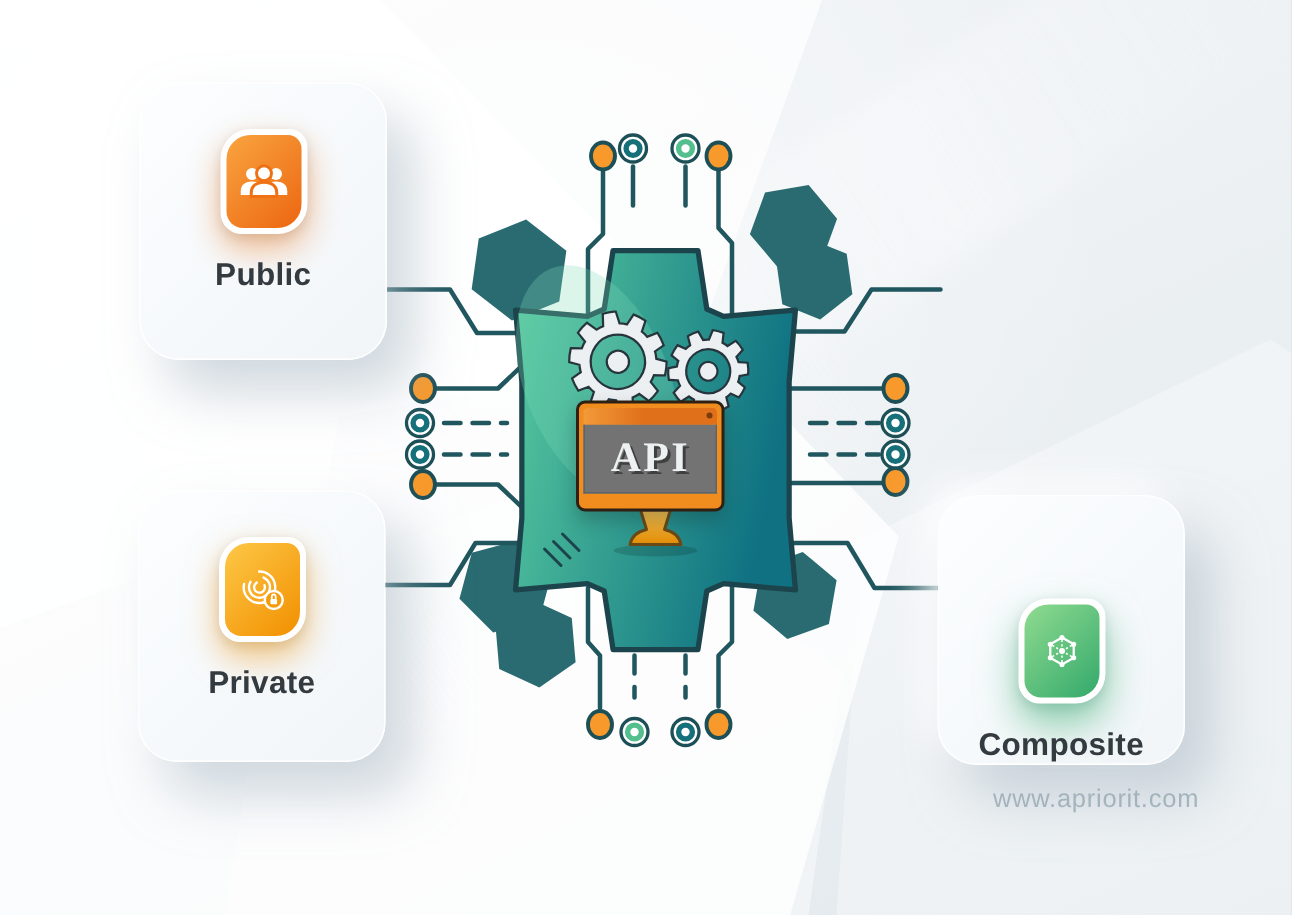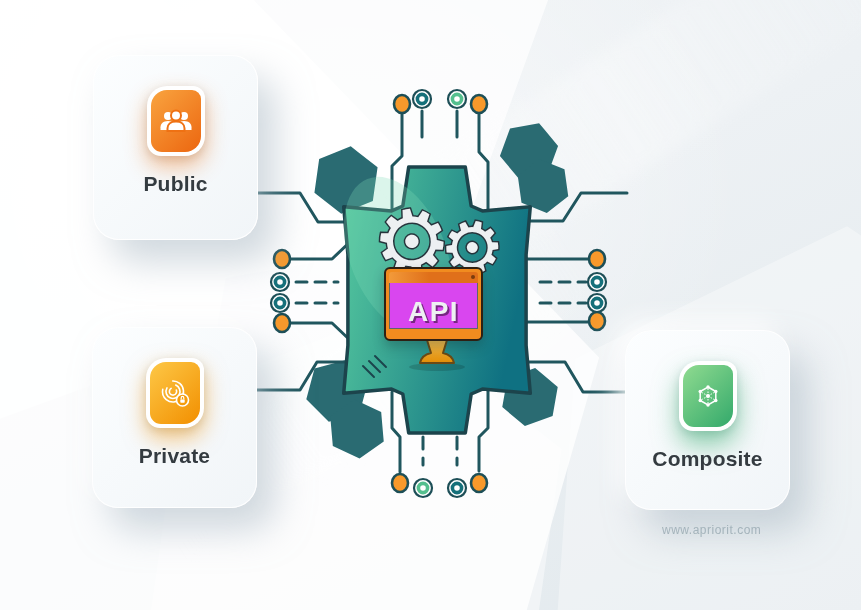--- a/index.html
+++ b/index.html
@@ -22,21 +22,21 @@
   .card{
     position:absolute;width:163px;height:183px;border-radius:26px;
     background:linear-gradient(135deg,#fcfeff,#f1f5f8);
     border:1px solid rgba(255,255,255,.9);
     box-shadow:18px 22px 36px rgba(163,180,191,.5),-10px -10px 24px rgba(255,255,255,.9);
     display:flex;flex-direction:column;align-items:center;
   }
   #card-public{left:93px;top:55px;}
   #card-partner{left:625px;top:50px;height:188px;}
   #card-private{left:92px;top:327px;height:179px;align-items:center;}
-  #card-composite{left:625px;top:330px;height:178px;}
+  #card-composite{left:625px;top:330px;height:178px;justify-content:flex-end;}
   .plate{
     margin-top:30px;width:58px;height:70px;background:#fff;
     border-radius:20px 12px 20px 14px;padding:4px;box-sizing:border-box;
   }
   .plate.glow-public{box-shadow:0 10px 22px rgba(238,112,18,.45),0 3px 8px rgba(150,165,175,.35);}
   .plate.glow-partner{box-shadow:0 10px 22px rgba(17,104,122,.4),0 3px 8px rgba(150,165,175,.35);}
   .plate.glow-private{box-shadow:0 10px 22px rgba(242,143,0,.5),0 3px 8px rgba(150,165,175,.35);}
   .plate.glow-composite{box-shadow:0 14px 26px rgba(51,169,107,.55),0 3px 8px rgba(150,165,175,.35);}
   .iconbox{width:100%;height:100%;border-radius:16px 9px 16px 11px;
     display:flex;align-items:center;justify-content:center;}
@@ -47,26 +47,26 @@
   .card-label{margin-top:16px;font-weight:700;font-size:21px;color:#343b40;letter-spacing:.2px;}
   
   .monitor{
     position:absolute;left:384px;top:267px;width:99px;height:74px;box-sizing:border-box;
     background:#f18c1f;border:2px solid #2e2013;border-radius:6px;padding:3px;
     box-shadow:0 6px 12px rgba(20,50,50,.3);
   }
   .titlebar{position:relative;height:11px;border-radius:3px 3px 0 0;
     background:linear-gradient(90deg,#f29a3a 0%,#e0701a 45%);}
   .titlebar .dot{position:absolute;right:3px;top:3px;width:4px;height:4px;border-radius:50%;background:#7a3c0e;}
-  .screen{height:45px;background:#d946ef;border:1.5px solid #5b666d;border-top:none;
-    display:flex;align-items:flex-end;justify-content:center;}
+  .screen{height:45px;background:#737373;border:1.5px solid #5b666d;border-top:none;
+    display:flex;align-items:center;justify-content:center;font-family:Liberation Serif, serif;}
   .api-text{font-weight:800;font-size:28px;letter-spacing:1.5px;color:#eef1f2;
     text-shadow:2px 2px 0 rgba(0,0,0,.45);}
   
-  .watermark{position:absolute;left:662px;top:523px;font-size:12px;color:rgba(150,167,176,.8);letter-spacing:.5px;}
+  .watermark{position:absolute;left:662px;top:523px;font-size:17px;color:rgba(150,167,176,.8);letter-spacing:.5px;}
 </style>
 </head>
 <body>
 
 <div class="stage">
 
   <svg class="layer" width="861" height="610">
     <defs>
       <path id="hexu" d="M0,-1 L0.866,-0.5 L0.866,0.5 L0,1 L-0.866,0.5 L-0.866,-0.5 Z"></path>
       <linearGradient id="gearGrad" x1="0" y1="0" x2="1" y2="0.3">

